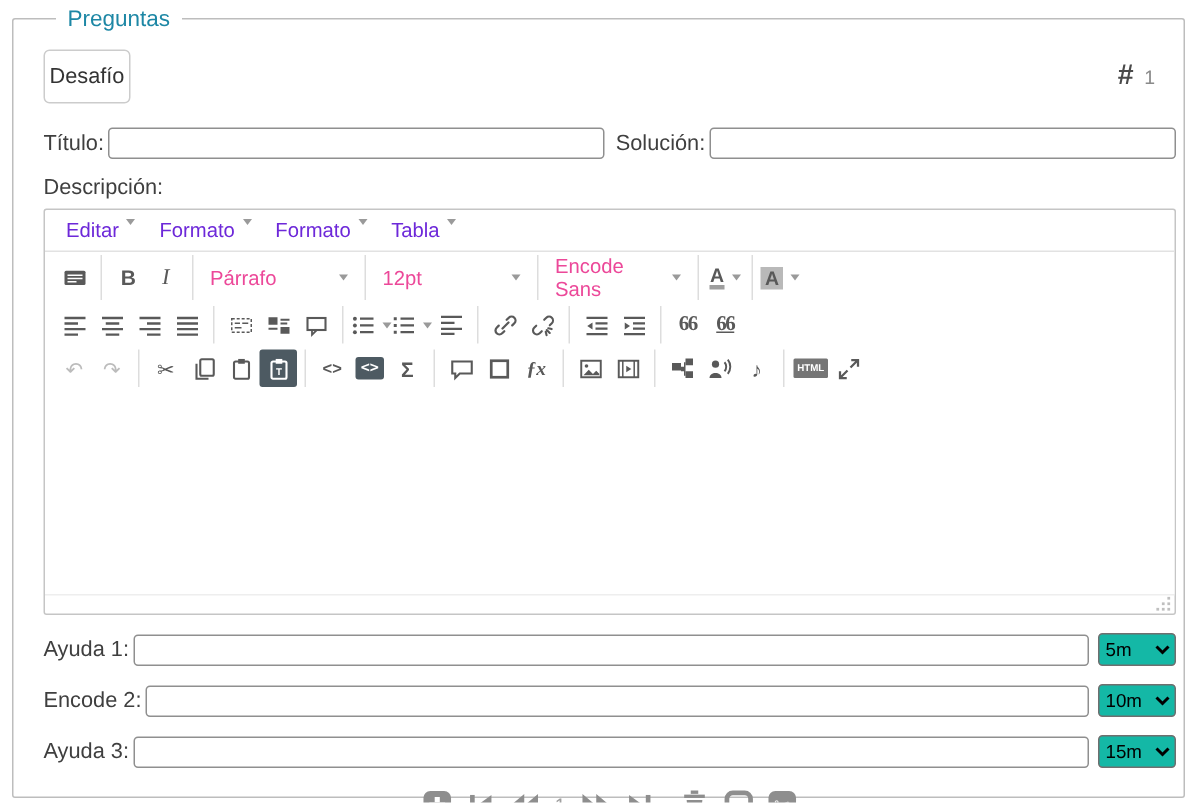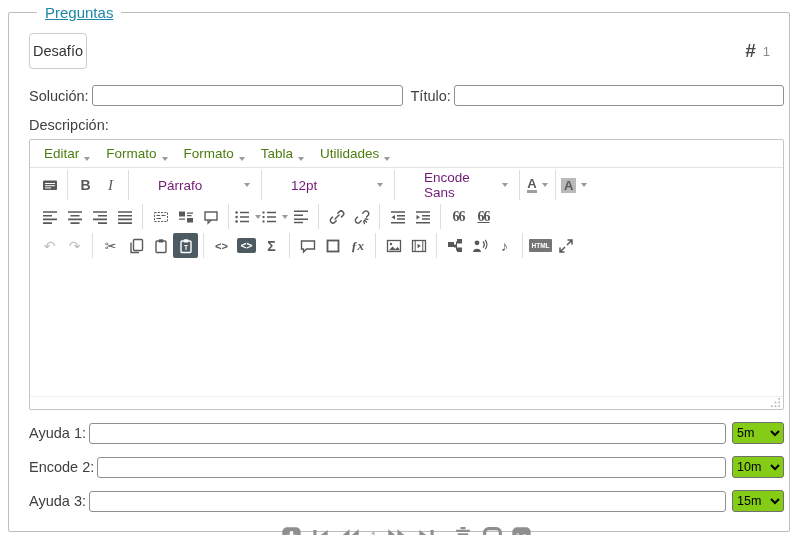--- a/index.html
+++ b/index.html
@@ -1,20 +1,20 @@
 <!DOCTYPE html>
 <html><head>
 <meta charset="utf-8">
 <style>
   * { box-sizing: border-box; margin: 0; padding: 0; }
   html,body { width:797px; height:535px; background:#fff; overflow:hidden;
     font-family:"Liberation Sans", sans-serif; color:#3f3f3f; }
   .panel { margin:4px 7px 0 8px; border:1px solid #bdbdbd; border-radius:2px;
     padding:10px 5px 8px 20px; height:528px; }
-  .panel > legend { color:#1d87a5; font-size:15px; padding:0 8px; margin-left:8px;text-decoration:underline; }
+  .panel > legend { color:#1d87a5; font-size:15px; padding:0 8px; margin-left:8px; }
 
   
   .top-row { display:flex; justify-content:space-between; align-items:center; margin:2px 10px 16px 0; }
   .tabs { display:flex; gap:3px; }
   .tab { font-family:"Liberation Sans",sans-serif; font-size:14.5px; color:#333;
     background:#fff; border:1px solid #ccc; border-radius:4px; padding:9px 3px; cursor:pointer; }
   .tab.active { background:#d4d4d4; border-color:#d4d4d4; padding:9px 15px;
     outline:1px dotted #a5a5a5; outline-offset:3px; }
   .counter { display:flex; align-items:center; gap:7px; padding-right:4px; }
   .counter .hash { font-size:19px; font-weight:bold; color:#4a4a4a; }
@@ -25,58 +25,58 @@
   .fg { display:flex; align-items:center; flex:1; }
   .fg label { font-size:14.5px; margin-right:3px; white-space:nowrap; }
   input.text { flex:1; height:21px; border:1px solid #8f8f8f; border-radius:3px;
     padding:0 5px; font-size:13px; font-family:"Liberation Sans",sans-serif; }
   .desc-label { font-size:14.5px; margin:0 0 6px 0; }
 
   
   .editor { border:1px solid #c5c5c5; border-radius:2px; background:#fff; }
   .menubar { display:flex; align-items:center; height:28px; padding:0 6px;
     border-bottom:1px solid #e2e2e2; }
-  .menu-item { display:flex; align-items:flex-end; font-size:13.5px; color:#4d7c0f;
+  .menu-item { display:flex; align-items:flex-start; font-size:13.5px; color:#6d28d9;
     padding:4px 8px; cursor:pointer; }
   .caret { width:0; height:0; border-left:3.5px solid transparent;
     border-right:3.5px solid transparent; border-top:4px solid #9a9a9a;
     display:inline-block; margin-left:5px; }
   .toolbar { display:flex; align-items:stretch; padding:2px 2px; }
   .tbg { display:flex; align-items:center; padding:0 5px; }
   .tbg + .tbg { border-left:1px solid #ddd; }
   .tb-btn { display:flex; align-items:center; justify-content:center; min-width:25px;
     height:25px; color:#595959; cursor:pointer; border-radius:2px; font-size:14px; }
   .tb-btn.disabled { color:#bcbcbc; }
   .tb-btn.active { background:#4d5a62; color:#fff; }
   .tb-btn svg { display:block; }
   .glyph-b { font-weight:bold; font-size:14px; }
   .glyph-i { font-style:italic; font-family:"Liberation Serif",serif; font-size:15px; }
   .fore-a { font-size:13px; font-weight:bold; border-bottom:3px solid #9e9e9e; line-height:12px; }
   .back-a { font-size:13px; font-weight:bold; background:#b9b9b9; padding:0 3px; line-height:15px; }
   .tsel { display:flex; align-items:center; justify-content:space-between;
-    padding:0 6px; font-size:13.5px; color:#701a75; cursor:pointer;margin-left:18px; }
+    padding:0 6px; font-size:13.5px; color:#ec4899; cursor:pointer; }
   .tsel.w1 { width:104px; } .tsel.w2 { width:104px; } .tsel.w3 { width:96px;justify-content:flex-end; }
   .quote66 { font-family:"Liberation Serif",serif; font-weight:bold; font-size:14px; letter-spacing:-1px; }
   .quote66.u { text-decoration:underline; }
   .codebox { background:#4d5a62; color:#fff; border-radius:2px; font-size:10px;
     font-weight:bold; padding:2px 3px; font-family:"DejaVu Sans Mono",monospace; }
   .htmlbox { background:#757575; color:#fff; border-radius:1px; font-size:6.5px;
     font-weight:bold; padding:3px 2px; letter-spacing:0; }
   .sigma { font-size:14px; font-weight:bold; }
   .fx { font-family:"Liberation Serif",serif; font-style:italic; font-weight:bold; font-size:13px; }
   .note { font-size:14px; }
   .content { height:136px; background:#fff; cursor:text; }
   .statusbar { height:13px; border-top:1px solid #eee; display:flex;
     justify-content:flex-end; align-items:flex-end; padding:0 2px 1px 0; }
 
   
   .ayuda-row { display:flex; align-items:center; margin-top:12px; }
   .ayuda-row label { font-size:14.5px; margin-right:3px; white-space:nowrap; }
   .ayuda-row select { width:52px; height:22px; margin-left:6px; font-size:12.5px;
-    font-family:"Liberation Sans",sans-serif; border:1px solid #6f6f6f; border-radius:3px; background:#84cc16; }
+    font-family:"Liberation Sans",sans-serif; border:1px solid #6f6f6f; border-radius:3px; background:#14b8a6; }
 
   
   .pager { display:flex; justify-content:center; align-items:center; gap:7px; margin-top:13px; }
   .pg-btn { display:flex; align-items:center; justify-content:center; width:22px; height:22px;
     color:#8e8e8e; cursor:pointer; }
   .pg-num { font-size:13px; color:#a0a0a0; margin:0 2px; }
   .pg-gap { margin-left:8px; }
 </style>
 </head>
 <body>
@@ -89,25 +89,25 @@
       <button class="tab">Desafío</button>
     </div>
     <div class="counter">
       <span class="hash">#</span>
       <span class="num">1</span>
     </div>
   </div>
 
   <div class="field-row">
     <div class="fg">
+      <label>Título:</label>
+      <input class="text" type="text" value="" style="">
+    </div>
+    <div class="fg">
       <label>Solución:</label>
-      <input class="text" type="text" value="" style="">
-    </div>
-    <div class="fg">
-      <label>Título:</label>
       <input class="text" type="text" value="" style="">
     </div>
   </div>
 
   <div class="desc-label">Descripción:</div>
 
   <div class="editor">
 
     <div class="menubar">
       <div class="menu-item">
@@ -119,24 +119,20 @@
           <i class="caret"></i>
         </div>
       <div class="menu-item">
           <span>Formato</span>
           <i class="caret"></i>
         </div>
       <div class="menu-item">
           <span>Tabla</span>
           <i class="caret"></i>
         </div>
-      <div class="menu-item">
-          <span>Utilidades</span>
-          <i class="caret"></i>
-        </div>
     </div>
 
     <div class="toolbar">
       <div class="tbg">
         <div class="tb-btn">
           <svg width="16" height="16" viewBox="0 0 16 16">
               <rect x="1" y="3.5" width="14" height="9.5" rx="1" fill="currentColor"></rect>
               <path d="M3 6.5h10M3 8.7h10M3 10.9h6" stroke="#fff" stroke-width="1"></path>
             </svg>
         </div>

